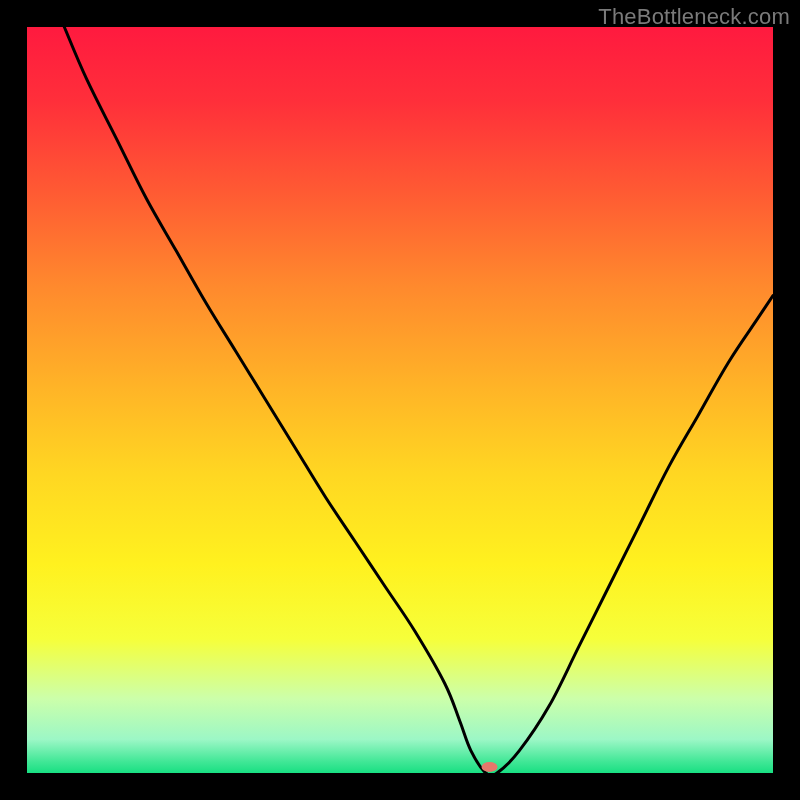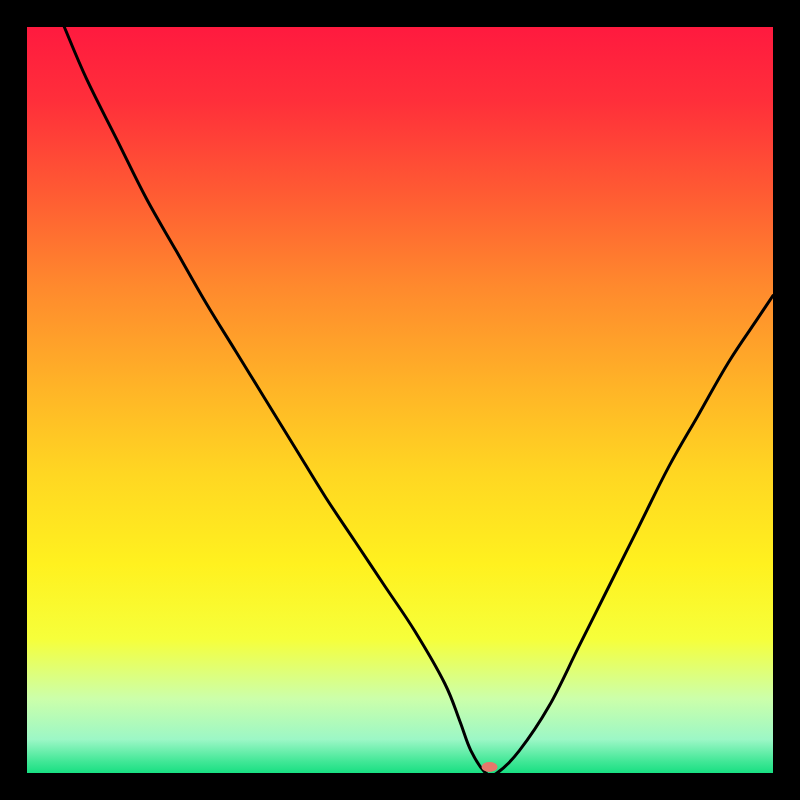--- a/index.html
+++ b/index.html
@@ -37,20 +37,21 @@
   .plot svg {
     display: block;
     width: 746px;
     height: 746px;
   }
 </style>
 </head>
 <body>
 
 <div class="frame">
+  <div class="watermark">TheBottleneck.com</div>
 
   <div class="plot">
     <svg id="chart-svg" viewBox="0 0 746 746" preserveAspectRatio="none">
       <defs>
         <linearGradient id="bg-grad" x1="0" y1="0" x2="0" y2="1">
             <stop offset="0.00%" stop-color="#ff1a3f"></stop>
             <stop offset="10.00%" stop-color="#ff2f3a"></stop>
             <stop offset="22.00%" stop-color="#ff5a33"></stop>
             <stop offset="35.00%" stop-color="#ff8a2d"></stop>
             <stop offset="48.00%" stop-color="#ffb327"></stop>

